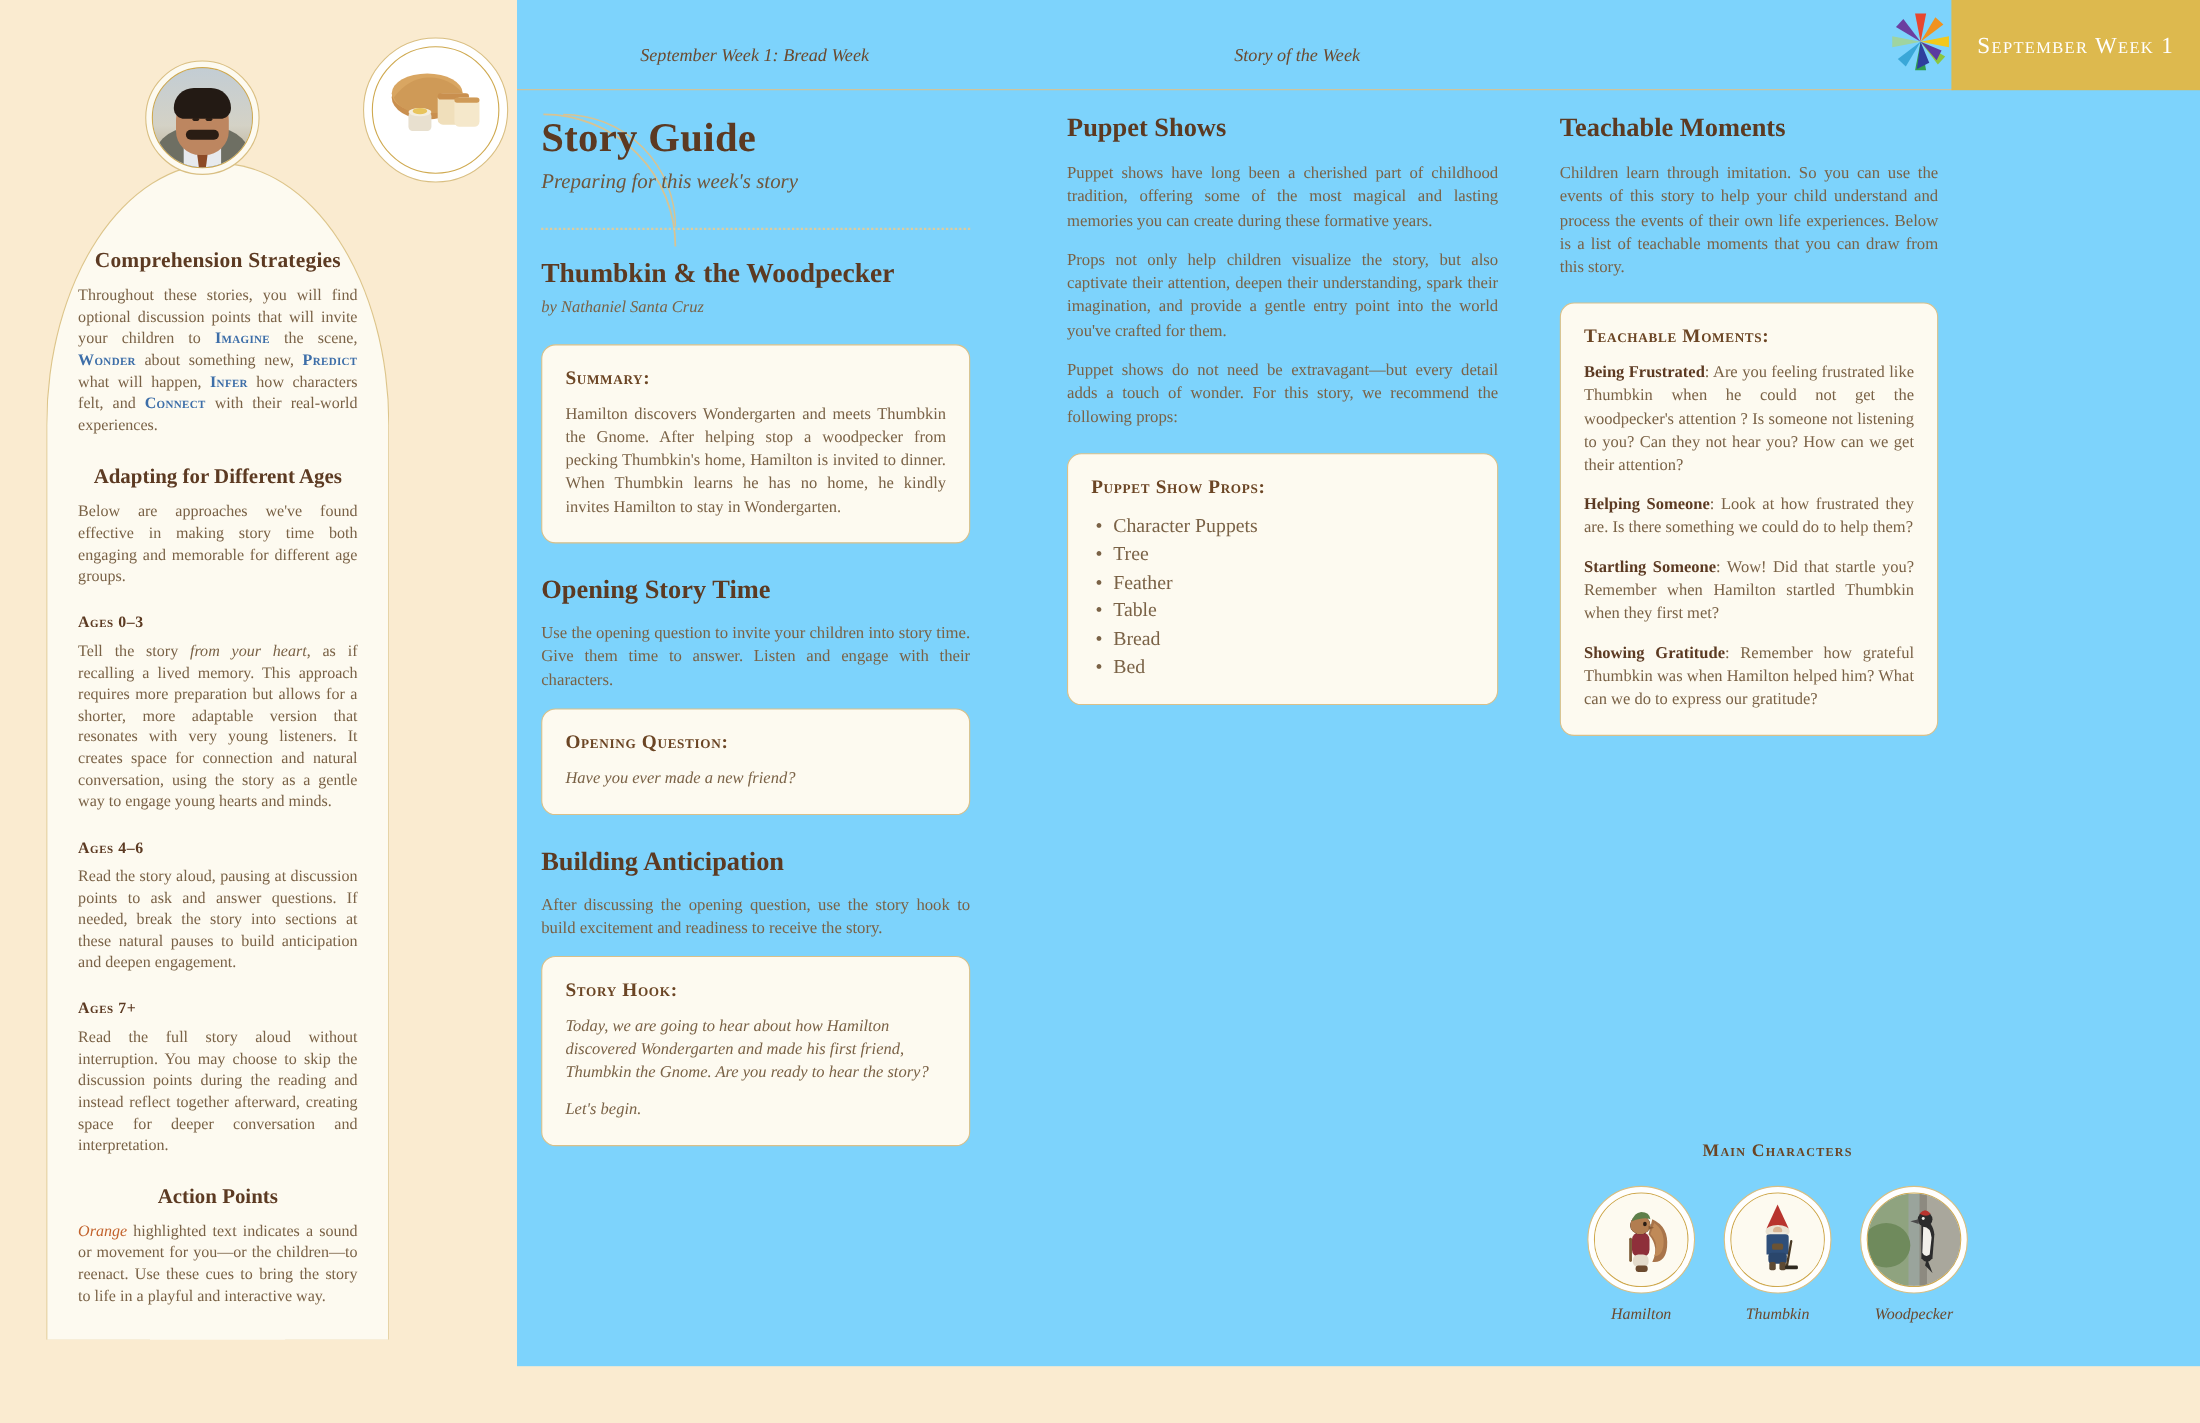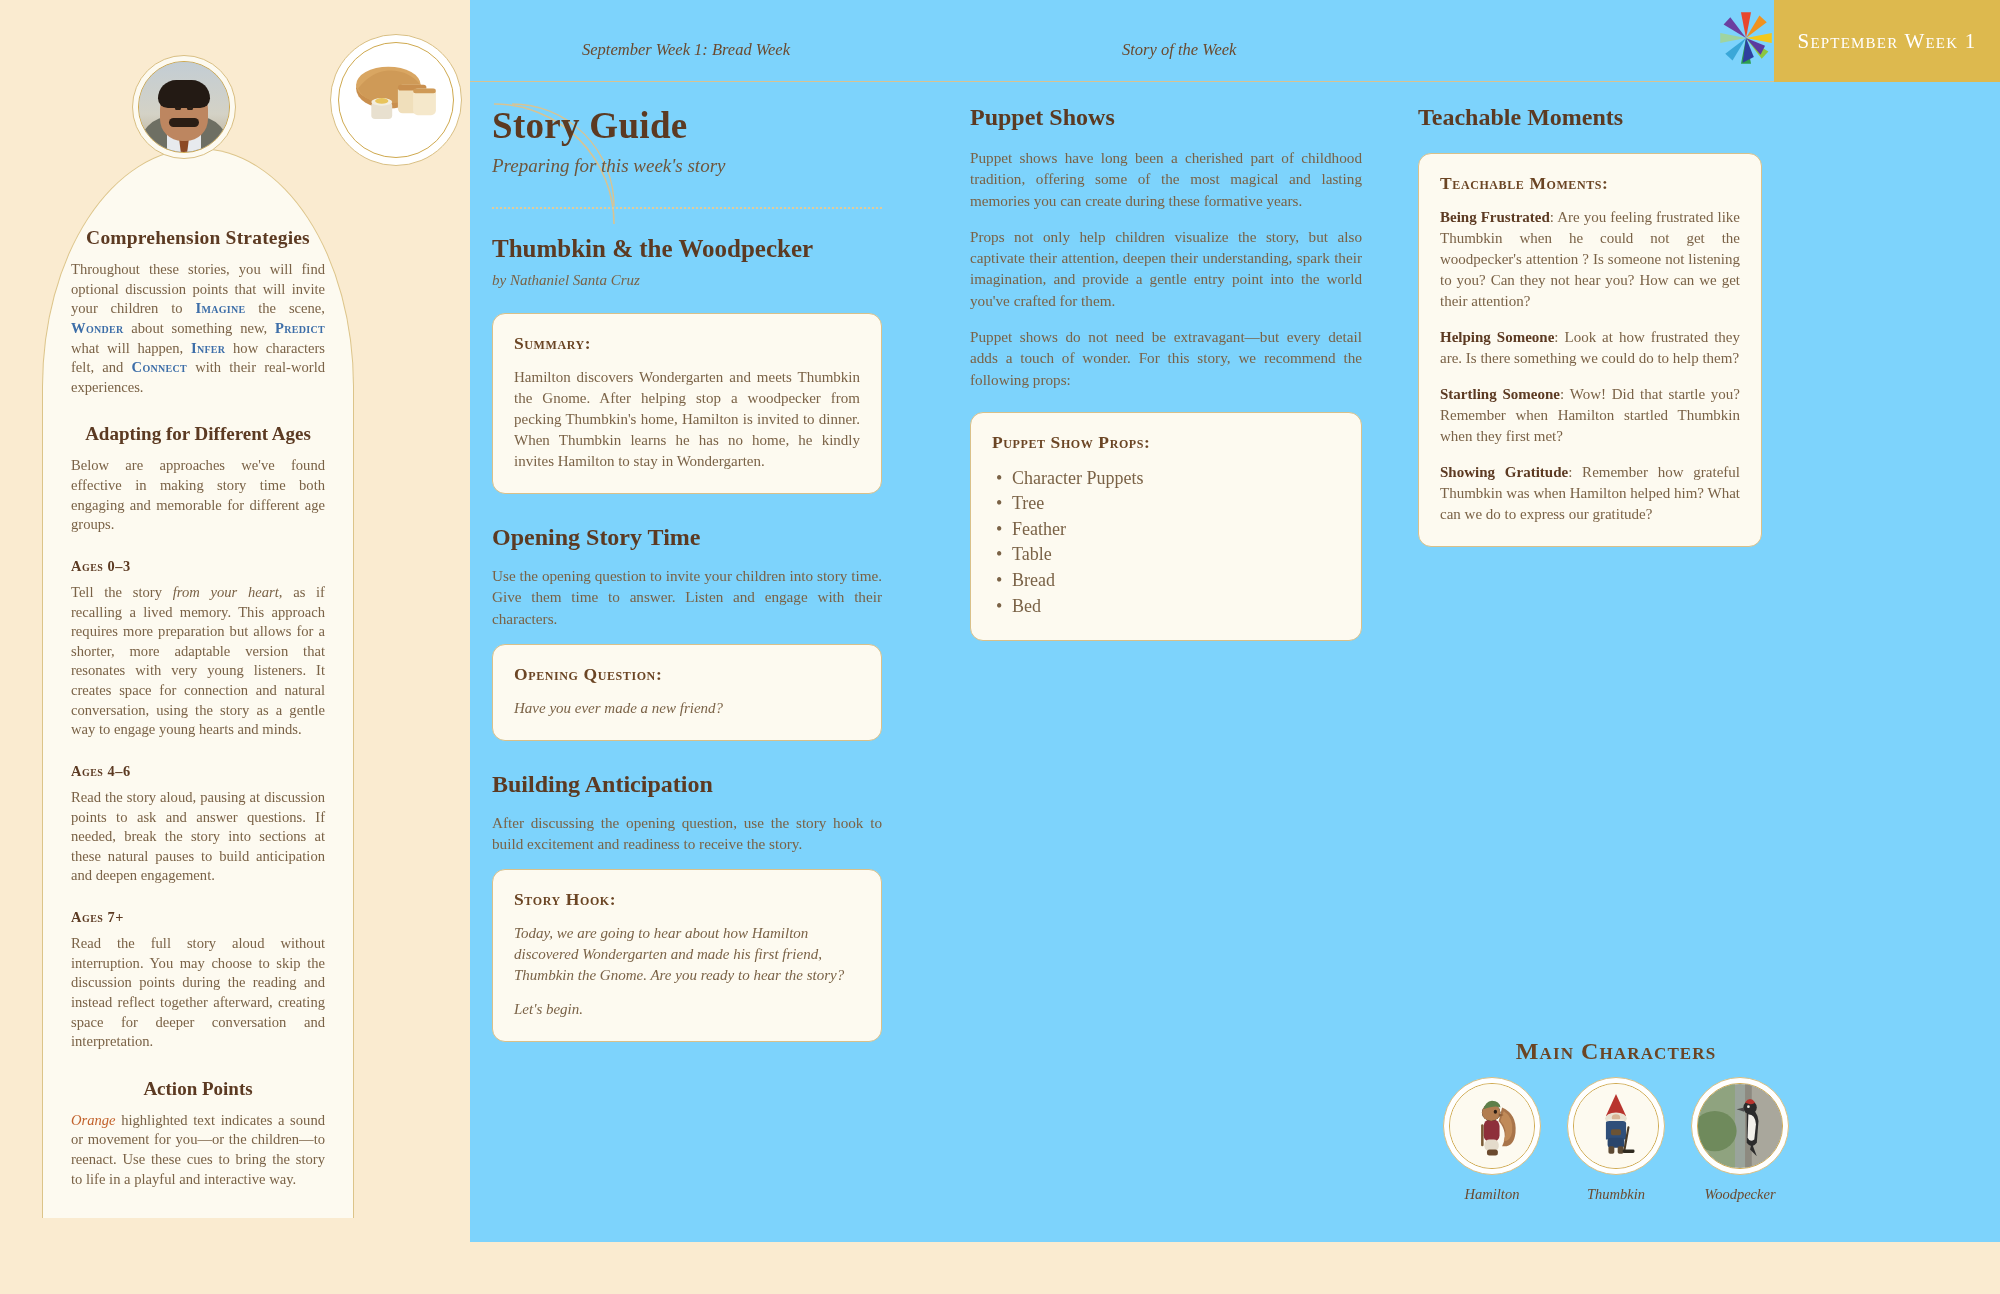--- a/index.html
+++ b/index.html
@@ -317,25 +317,25 @@
   
   .characters {
     position: absolute;
     left: 948px;
     top: 1038px;
     width: 396px;
     text-align: center;
   }
   .chars-head {
     font-variant: small-caps;
-    font-size: 24px;
+    font-size: 16px;
     font-weight: 700;
     letter-spacing: 1.1px;
     color: #6b4524;
-    margin-bottom: 12px;
+    margin-bottom: 22px;
   }
   .char-row {
     display: flex;
     justify-content: center;
     gap: 26px;
   }
   .char { width: 98px; }
   .char-circle {
     width: 98px; height: 98px;
     border-radius: 50%;
@@ -508,20 +508,21 @@
             <li>Feather</li>
             <li>Table</li>
             <li>Bread</li>
             <li>Bed</li>
           </ul>
         </div>
       </div>
 
       <div class="col col-c">
         <div class="col-head">Teachable Moments</div>
+        <p class="body-p">Children learn through imitation. So you can use  the events of this story to help your child understand and process the events of their own life experiences. Below is a list of teachable moments that you can draw from this story.</p>
 
         <div class="callout" style="margin-top:22px;">
           <div class="callout-label">Teachable Moments:</div>
 
           <p class="tm-item"><b>Being Frustrated</b><span>: Are you feeling frustrated like Thumbkin when he could not get the woodpecker's attention ? Is someone not listening to you? Can they not hear you? How can we get their attention?</span></p>
           <p class="tm-item"><b>Helping Someone</b><span>: Look at how frustrated they are. Is there something we could do to help them?</span></p>
           <p class="tm-item"><b>Startling Someone</b><span>: Wow! Did that startle you? Remember when Hamilton startled Thumbkin when they first met?</span></p>
           <p class="tm-item"><b>Showing Gratitude</b><span>: Remember how grateful Thumbkin was when Hamilton helped him? What can we do to express our gratitude?</span></p>
         </div>
       </div>

